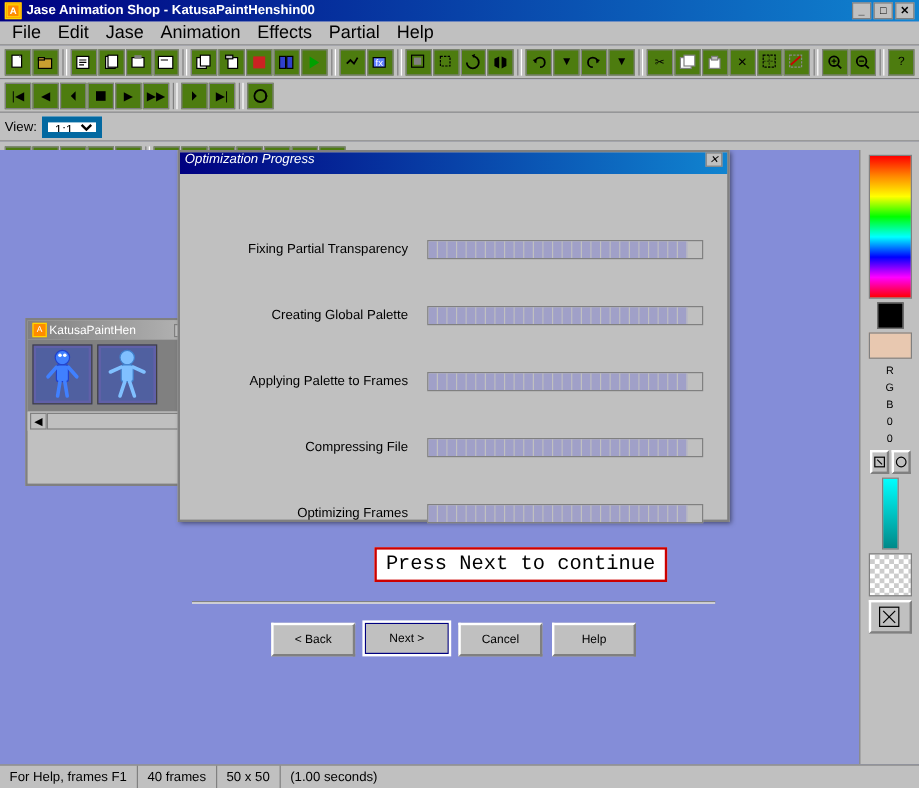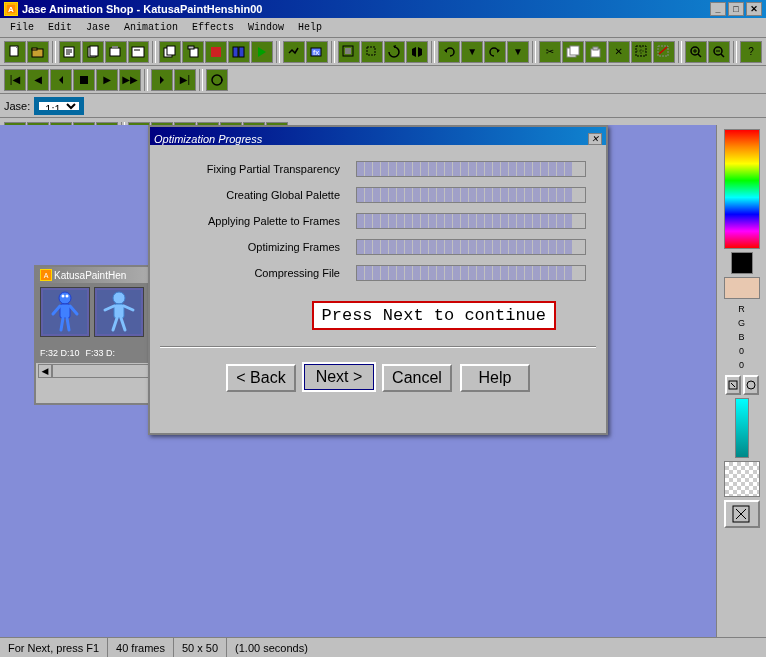--- a/index.html
+++ b/index.html
@@ -57,24 +57,23 @@
       background: #c0c0c0;
       height: 20px;
       display: flex;
       align-items: center;
       padding: 0 4px;
       border-bottom: 1px solid #808080;
       gap: 2px;
     }
     .menu-item {
       padding: 2px 6px;
-      font-size: 10px;
+      font-size: 15px;
       cursor: pointer;
       color: #000;
-      font-family: Liberation Mono, monospace;
     }
 
     
     #toolbar1, #toolbar2, #toolbar3 {
       background: #c0c0c0;
       height: 28px;
       display: flex;
       align-items: center;
       padding: 2px 4px;
       border-bottom: 1px solid #808080;
@@ -134,21 +133,21 @@
       left: 0;
       right: 0;
       bottom: 20px;
       background: #848dd8;
       overflow: hidden;
     }
 
     
     #anim-window {
       position: absolute;
-      left: 34px;
+      left: 21px;
       top: 140px;
       width: 170px;
       height: 140px;
       background: #c0c0c0;
       border: 2px solid #808080;
     }
     #anim-title {
       background: linear-gradient(to right, #808080, #c0c0c0);
       color: white;
       height: 16px;
@@ -199,21 +198,21 @@
       height: 310px;
       background: #c0c0c0;
       border: 2px solid #808080;
       box-shadow: 2px 2px 4px rgba(0,0,0,0.5);
     }
     #dialog-title {
       background: linear-gradient(to right, #000080, #1084d0);
       color: white;
       height: 18px;
       display: flex;
-      align-items: flex-end;
+      align-items: flex-start;
       justify-content: space-between;
       padding: 0 4px;
       font-size: 11px;
       font-style: italic;
     }
     #dialog-close {
       width: 14px; height: 12px;
       background: #c0c0c0;
       border: 1px solid #808080;
       display: flex; align-items: center; justify-content: center;
@@ -222,20 +221,21 @@
       color: #000;
     }
     #dialog-body {
       padding: 16px 20px 8px;
     }
     .progress-row {
       display: flex;
       align-items: center;
       margin-bottom: 10px;
       gap: 16px;
+      margin-top: 39px;
     }
     .progress-label {
       width: 170px;
       font-size: 11px;
       color: #000;
       text-align: right;
     }
     .progress-bar-container {
       flex: 1;
       height: 16px;
@@ -284,21 +284,21 @@
       justify-content: center;
       gap: 8px;
       padding: 8px;
     }
     .dialog-btn {
       min-width: 70px;
       height: 24px;
       background: #c0c0c0;
       border: 2px solid;
       border-color: #ffffff #808080 #808080 #ffffff;
-      font-size: 16px;
+      font-size: 10px;
       cursor: pointer;
       display: flex; align-items: center; justify-content: center;
       padding: 12px 8px;
     }
     .dialog-btn.default-btn {
       border: 1px solid #ef4444;
       border-color: #000080;
       outline: 2px solid #fff;
     }
 
@@ -429,21 +429,21 @@
     <div class="title-btn">✕</div>
   </div>
 </div>
 
 <div id="menu-bar">
   <span class="menu-item">File</span>
   <span class="menu-item">Edit</span>
   <span class="menu-item">Jase</span>
   <span class="menu-item">Animation</span>
   <span class="menu-item">Effects</span>
-  <span class="menu-item">Window</span>
+  <span class="menu-item">Partial</span>
   <span class="menu-item">Help</span>
 </div>
 
 <div id="toolbar1">
   <div class="tb-btn">
     <svg width="14" height="14">
         <rect x="2" y="1" width="8" height="10" fill="white" stroke="#000" stroke-width="1"></rect>
         <polygon points="8,1 10,3 8,3" fill="#808080"></polygon>
       </svg>
   </div>
@@ -634,21 +634,21 @@
   <div class="tb-btn">
     <svg width="14" height="14">
         <path d="M2,7 A5,5 0 0,1 12,7" fill="none" stroke="#000" stroke-width="1.5"></path>
         <path d="M12,7 A5,5 0 0,1 2,7" fill="none" stroke="#000" stroke-width="1.5"></path>
         <polygon points="11,5 13,7 11,9" fill="#000"></polygon>
       </svg>
   </div>
 </div>
 
 <div id="zoom-bar">
-  <span>Jase:</span>
+  <span>View:</span>
   <select id="zoom-select">
     <option>1:1</option>
     <option>1:2</option>
     <option>2:1</option>
     <option>4:1</option>
   </select>
 </div>
 
 <div id="tool-row">
   <div class="tb-btn">
@@ -751,24 +751,20 @@
           <rect width="44" height="44" fill="#5060a0"></rect>
           <circle cx="22" cy="8" r="6" fill="#80c0ff" stroke="#4080cc" stroke-width="1"></circle>
           <rect x="17" y="14" width="10" height="14" rx="2" fill="#80c0ff" stroke="#4080cc" stroke-width="1"></rect>
           <line x1="17" y1="16" x2="8" y2="20" stroke="#80c0ff" stroke-width="3" stroke-linecap="round"></line>
           <line x1="27" y1="16" x2="36" y2="20" stroke="#80c0ff" stroke-width="3" stroke-linecap="round"></line>
           <line x1="20" y1="28" x2="16" y2="40" stroke="#80c0ff" stroke-width="3" stroke-linecap="round"></line>
           <line x1="24" y1="28" x2="28" y2="40" stroke="#80c0ff" stroke-width="3" stroke-linecap="round"></line>
         </svg>
       </div>
     </div>
-    <div id="anim-strip">
-      <span>F:32 D:10</span>
-      <span>F:33 D:</span>
-    </div>
     <div id="anim-scrollbar">
       <div style="width:14px;height:14px;background:#c0c0c0;border:1px solid #808080;display:flex;align-items:center;justify-content:center;cursor:pointer;font-size:9px;">◀</div>
       <div style="flex:1;height:14px;background:#c0c0c0;border:1px solid #808080;"></div>
     </div>
   </div>
 
   <div id="right-panel" style="position:absolute;right:0;top:0;bottom:0;width:50px;background:#c0c0c0;border-left:1px solid #808080;display:flex;flex-direction:column;align-items:center;padding:4px 0;gap:3px;">
 
     <div class="gradient-swatch"></div>
 
@@ -907,57 +903,57 @@
               <div class="progress-segment"></div>
               <div class="progress-segment"></div>
               <div class="progress-segment"></div>
               <div class="progress-segment"></div>
               <div class="progress-segment"></div>
               <div class="progress-segment"></div>
             </div>
         </div>
       </div>
       <div class="progress-row">
+        <div class="progress-label">Compressing File</div>
+        <div class="progress-bar-container">
+          <div class="progress-bar-fill" id="fill5">
+              <div class="progress-segment"></div>
+              <div class="progress-segment"></div>
+              <div class="progress-segment"></div>
+              <div class="progress-segment"></div>
+              <div class="progress-segment"></div>
+              <div class="progress-segment"></div>
+              <div class="progress-segment"></div>
+              <div class="progress-segment"></div>
+              <div class="progress-segment"></div>
+              <div class="progress-segment"></div>
+              <div class="progress-segment"></div>
+              <div class="progress-segment"></div>
+              <div class="progress-segment"></div>
+              <div class="progress-segment"></div>
+              <div class="progress-segment"></div>
+              <div class="progress-segment"></div>
+              <div class="progress-segment"></div>
+              <div class="progress-segment"></div>
+              <div class="progress-segment"></div>
+              <div class="progress-segment"></div>
+              <div class="progress-segment"></div>
+              <div class="progress-segment"></div>
+              <div class="progress-segment"></div>
+              <div class="progress-segment"></div>
+              <div class="progress-segment"></div>
+              <div class="progress-segment"></div>
+              <div class="progress-segment"></div>
+            </div>
+        </div>
+      </div>
+      <div class="progress-row">
         <div class="progress-label">Optimizing Frames</div>
         <div class="progress-bar-container">
           <div class="progress-bar-fill" id="fill4">
-              <div class="progress-segment"></div>
-              <div class="progress-segment"></div>
-              <div class="progress-segment"></div>
-              <div class="progress-segment"></div>
-              <div class="progress-segment"></div>
-              <div class="progress-segment"></div>
-              <div class="progress-segment"></div>
-              <div class="progress-segment"></div>
-              <div class="progress-segment"></div>
-              <div class="progress-segment"></div>
-              <div class="progress-segment"></div>
-              <div class="progress-segment"></div>
-              <div class="progress-segment"></div>
-              <div class="progress-segment"></div>
-              <div class="progress-segment"></div>
-              <div class="progress-segment"></div>
-              <div class="progress-segment"></div>
-              <div class="progress-segment"></div>
-              <div class="progress-segment"></div>
-              <div class="progress-segment"></div>
-              <div class="progress-segment"></div>
-              <div class="progress-segment"></div>
-              <div class="progress-segment"></div>
-              <div class="progress-segment"></div>
-              <div class="progress-segment"></div>
-              <div class="progress-segment"></div>
-              <div class="progress-segment"></div>
-            </div>
-        </div>
-      </div>
-      <div class="progress-row">
-        <div class="progress-label">Compressing File</div>
-        <div class="progress-bar-container">
-          <div class="progress-bar-fill" id="fill5">
               <div class="progress-segment"></div>
               <div class="progress-segment"></div>
               <div class="progress-segment"></div>
               <div class="progress-segment"></div>
               <div class="progress-segment"></div>
               <div class="progress-segment"></div>
               <div class="progress-segment"></div>
               <div class="progress-segment"></div>
               <div class="progress-segment"></div>
               <div class="progress-segment"></div>
@@ -993,21 +989,21 @@
       <button class="dialog-btn">&lt; Back</button>
       <button class="dialog-btn default-btn">Next &gt;</button>
       <button class="dialog-btn">Cancel</button>
       <button class="dialog-btn">Help</button>
     </div>
   </div>
 </div>
 
 <div id="status-bar">
   <div class="status-section">
-    <span>For Next, press F1</span>
+    <span>For Help, frames F1</span>
   </div>
   <div class="status-section">
     <span>40 frames</span>
   </div>
   <div class="status-section">
     <span>50 x 50</span>
   </div>
   <div class="status-section">
     <span>(1.00 seconds)</span>
   </div>

